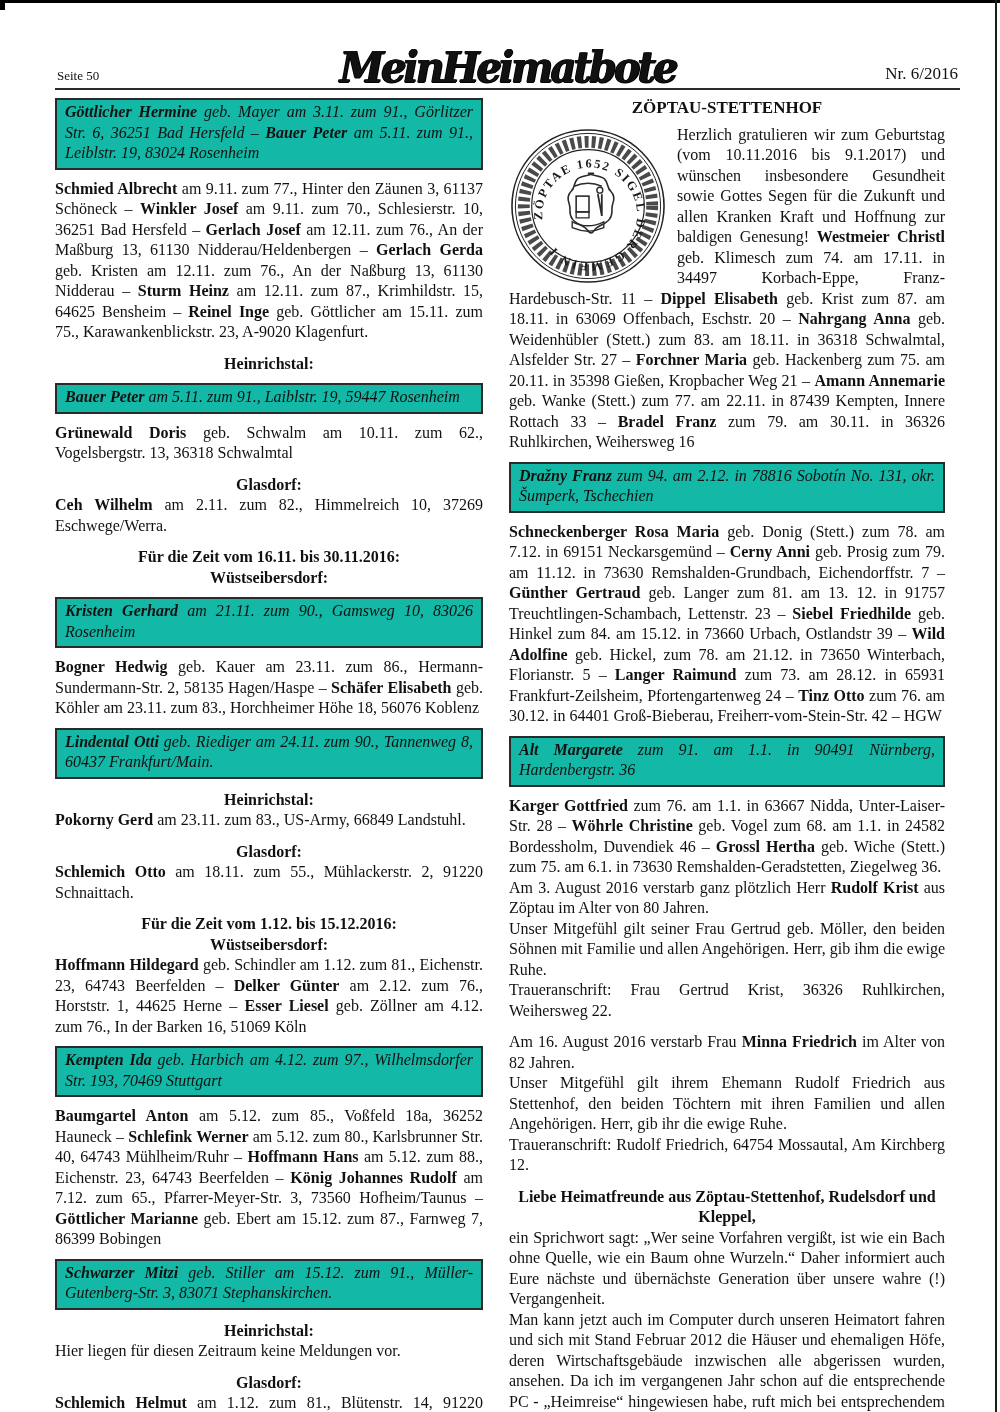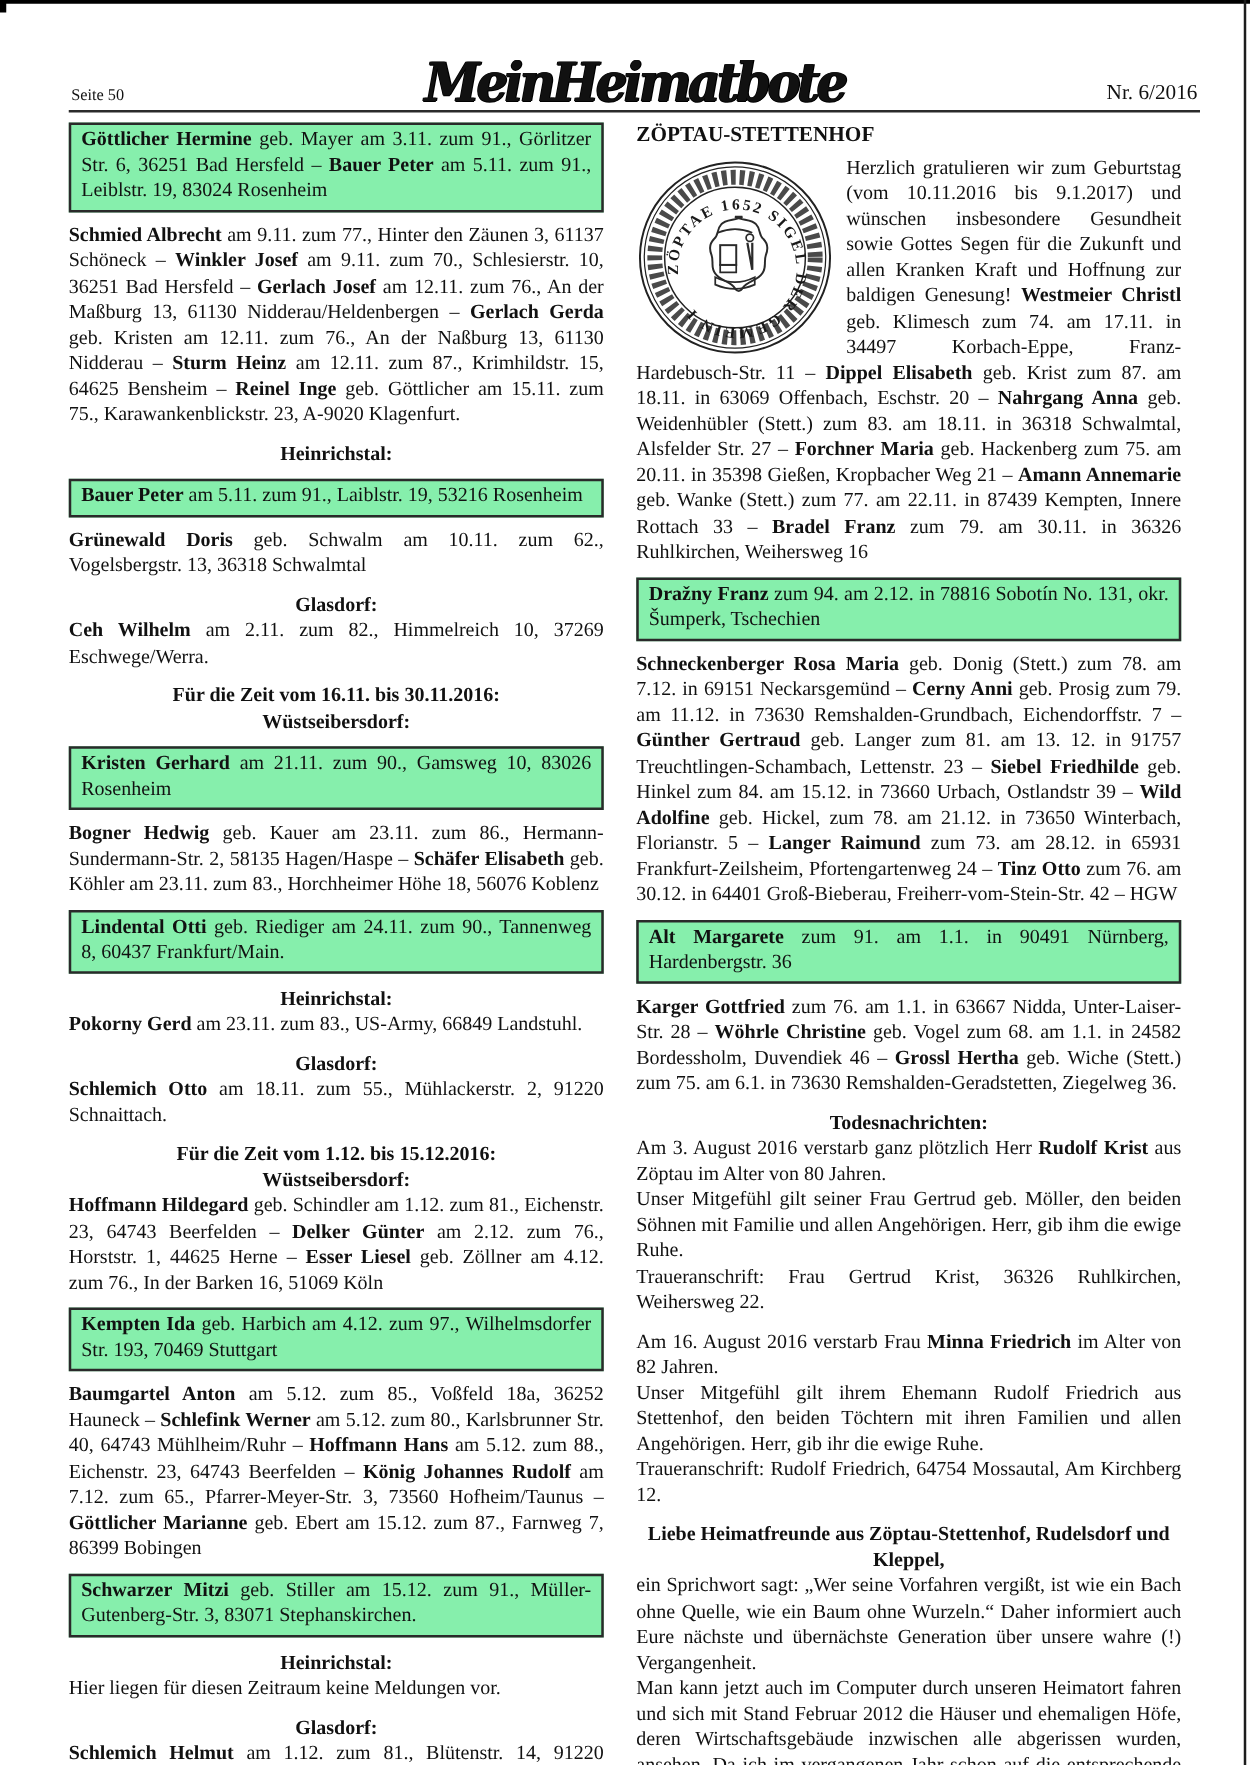--- a/index.html
+++ b/index.html
@@ -24,27 +24,27 @@
   }
   .rule{position:absolute;top:88px;left:55px;width:905px;height:0;border-top:2px solid #2b2b2b;}
   .columns{position:absolute;top:98px;left:55px;width:890px;display:flex;gap:26px;align-items:flex-start;}
   .col{font-size:16px;line-height:20.5px;}
   .col.left{width:428px;}
   .col.right{width:436px;}
   .para{margin:0;text-align:justify;}
   .h{margin:11px 0 0 0;font-weight:bold;text-align:center;}
   .mt{margin-top:11px;}
   .box{
-    border:2px solid #2a2a2a;background:#86efac;
-    padding:2px 8px 4px 8px;margin:9px 0;text-align:justify;
+    border:2px solid #2a2a2a;background:#14b8a6;
+    padding:2px 8px 4px 8px;margin:9px 0;text-align:justify;font-style:italic;
   }
   .box.first{margin-top:0;}
   b{font-weight:bold;}
   .sealwrap{float:left;width:158px;height:158px;margin:2px 10px 4px 0;}
-  .seal-heading{margin:0 0 6px 0;font-weight:bold;font-size:17px;text-align:left;}
+  .seal-heading{margin:0 0 6px 0;font-weight:bold;font-size:17px;text-align:center;}
 </style>
 </head>
 <body>
 
 <div class="scan-top"></div>
 <div class="scan-nub"></div>
 <div class="scan-right"></div>
 
 <div class="header">
   <span class="page-num">Seite 50</span>
@@ -52,21 +52,21 @@
   <span class="issue-num">Nr. 6/2016</span>
 </div>
 <div class="rule"></div>
 
 <div class="columns">
 
   <div class="col left">
     <div class="box first"><b>Göttlicher Hermine</b><span> geb. Mayer am 3.11. zum 91., Görlitzer Str. 6, 36251 Bad Hersfeld – </span><b>Bauer Peter</b><span> am 5.11. zum 91., Leiblstr. 19, 83024 Rosenheim</span></div>
     <p class="para"><b>Schmied Albrecht</b><span> am 9.11. zum 77., Hinter den Zäunen 3, 61137 Schöneck – </span><b>Winkler Josef</b><span> am 9.11. zum 70., Schlesierstr. 10, 36251 Bad Hersfeld – </span><b>Gerlach Josef</b><span> am 12.11. zum 76., An der Maßburg 13, 61130 Nidderau/Heldenbergen – </span><b>Gerlach Gerda</b><span> geb. Kristen am 12.11. zum 76., An der Naßburg 13, 61130 Nidderau – </span><b>Sturm Heinz</b><span> am 12.11. zum 87., Krimhildstr. 15, 64625 Bensheim – </span><b>Reinel Inge</b><span> geb. Göttlicher am 15.11. zum 75., Karawankenblickstr. 23, A-9020 Klagenfurt.</span></p>
     <p class="h"><b>Heinrichstal:</b></p>
-    <div class="box"><b>Bauer Peter</b><span> am 5.11. zum 91., Laiblstr. 19, 53216 Rosenheim</span></div>
+    <div class="box"><b>Bauer Peter</b><span> am 5.11. zum 91., Laiblstr. 19, 59447 Rosenheim</span></div>
     <p class="para"><b>Grünewald Doris</b><span> geb. Schwalm am 10.11. zum 62., Vogelsbergstr. 13, 36318 Schwalmtal</span></p>
     <p class="h"><b>Glasdorf:</b></p>
     <p class="para"><b>Ceh Wilhelm</b><span> am 2.11. zum 82., Himmelreich 10, 37269 Eschwege/Werra.</span></p>
     <p class="h"><b>Für die Zeit vom 16.11. bis 30.11.2016:</b><br><b>Wüstseibersdorf:</b></p>
     <div class="box"><b>Kristen Gerhard</b><span> am 21.11. zum 90., Gamsweg 10, 83026 Rosenheim</span></div>
     <p class="para"><b>Bogner Hedwig</b><span> geb. Kauer am 23.11. zum 86., Hermann-Sundermann-Str. 2, 58135 Hagen/Haspe – </span><b>Schäfer Elisabeth</b><span> geb. Köhler am 23.11. zum 83., Horchheimer Höhe 18, 56076 Koblenz</span></p>
     <div class="box"><b>Lindental Otti</b><span> geb. Riediger am 24.11. zum 90., Tannenweg 8, 60437 Frankfurt/Main.</span></div>
     <p class="h"><b>Heinrichstal:</b></p>
     <p class="para"><b>Pokorny Gerd</b><span> am 23.11. zum 83., US-Army, 66849 Landstuhl.</span></p>
     <p class="h"><b>Glasdorf:</b></p>
@@ -104,21 +104,20 @@
           <circle cx="92" cy="64" r="3" fill="none" stroke="#2a2a2a" stroke-width="1.4"></circle>
           <path d="M64,96 q16,8 32,0 l0,6 q-16,7 -32,0 z" fill="none" stroke="#2a2a2a" stroke-width="1.4"></path>
         </svg>
       </div>
       <p class="para"><span>Herzlich gratulieren wir zum Geburtstag (vom 10.11.2016 bis 9.1.2017) und wünschen insbesondere Gesundheit sowie Gottes Segen für die Zukunft und allen Kranken Kraft und Hoffnung zur baldigen Genesung! </span><b>Westmeier Christl</b><span> geb. Klimesch zum 74. am 17.11. in 34497 Korbach-Eppe, Franz-Hardebusch-Str. 11 – </span><b>Dippel Elisabeth</b><span> geb. Krist zum 87. am 18.11. in 63069 Offenbach, Eschstr. 20 – </span><b>Nahrgang Anna</b><span> geb. Weidenhübler (Stett.) zum 83. am 18.11. in 36318 Schwalmtal, Alsfelder Str. 27 – </span><b>Forchner Maria</b><span> geb. Hackenberg zum 75. am 20.11. in 35398 Gießen, Kropbacher Weg 21 – </span><b>Amann Annemarie</b><span> geb. Wanke (Stett.) zum 77. am 22.11. in 87439 Kempten, Innere Rottach 33 – </span><b>Bradel Franz</b><span> zum 79. am 30.11. in 36326 Ruhlkirchen, Weihersweg 16</span></p>
     </div>
     <div class="box"><b>Dražny Franz</b><span> zum 94. am 2.12. in 78816 Sobotín No. 131, okr. Šumperk, Tschechien</span></div>
     <p class="para"><b>Schneckenberger Rosa Maria</b><span> geb. Donig (Stett.) zum 78. am 7.12. in 69151 Neckarsgemünd – </span><b>Cerny Anni</b><span> geb. Prosig zum 79. am 11.12. in 73630 Remshalden-Grundbach, Eichendorffstr. 7 – </span><b>Günther Gertraud</b><span> geb. Langer zum 81. am 13. 12. in 91757 Treuchtlingen-Schambach, Lettenstr. 23 – </span><b>Siebel Friedhilde</b><span> geb. Hinkel zum 84. am 15.12. in 73660 Urbach, Ostlandstr 39 – </span><b>Wild Adolfine</b><span> geb. Hickel, zum 78. am 21.12. in 73650 Winterbach, Florianstr. 5 – </span><b>Langer Raimund</b><span> zum 73. am 28.12. in 65931 Frankfurt-Zeilsheim, Pfortengartenweg 24 – </span><b>Tinz Otto</b><span> zum 76. am 30.12. in 64401 Groß-Bieberau, Freiherr-vom-Stein-Str. 42 – HGW</span></p>
     <div class="box"><b>Alt Margarete</b><span> zum 91. am 1.1. in 90491 Nürnberg, Hardenbergstr. 36</span></div>
     <p class="para"><b>Karger Gottfried</b><span> zum 76. am 1.1. in 63667 Nidda, Unter-Laiser-Str. 28 – </span><b>Wöhrle Christine</b><span> geb. Vogel zum 68. am 1.1. in 24582 Bordessholm, Duvendiek 46 – </span><b>Grossl Hertha</b><span> geb. Wiche (Stett.) zum 75. am 6.1. in 73630 Remshalden-Geradstetten, Ziegelweg 36.</span></p>
-    <p class="h"><b>Todesnachrichten:</b></p>
     <p class="para"><span>Am 3. August 2016 verstarb ganz plötzlich Herr </span><b>Rudolf Krist</b><span> aus Zöptau im Alter von 80 Jahren.</span></p>
     <p class="para"><span>Unser Mitgefühl gilt seiner Frau Gertrud geb. Möller, den beiden Söhnen mit Familie und allen Angehörigen. Herr, gib ihm die ewige Ruhe.</span></p>
     <p class="para"><span>Traueranschrift: Frau Gertrud Krist, 36326 Ruhlkirchen, Weihersweg 22.</span></p>
     <p class="para mt"><span>Am 16. August 2016 verstarb Frau </span><b>Minna Friedrich</b><span> im Alter von 82 Jahren.</span></p>
     <p class="para"><span>Unser Mitgefühl gilt ihrem Ehemann Rudolf Friedrich aus Stettenhof, den beiden Töchtern mit ihren Familien und allen Angehörigen. Herr, gib ihr die ewige Ruhe.</span></p>
     <p class="para"><span>Traueranschrift: Rudolf Friedrich, 64754 Mossautal, Am Kirchberg 12.</span></p>
     <p class="h"><b>Liebe Heimatfreunde aus Zöptau-Stettenhof, Rudelsdorf und Kleppel,</b></p>
     <p class="para"><span>ein Sprichwort sagt: „Wer seine Vorfahren vergißt, ist wie ein Bach ohne Quelle, wie ein Baum ohne Wurzeln.“ Daher informiert auch Eure nächste und übernächste Generation über unsere wahre (!) Vergangenheit.</span></p>
     <p class="para"><span>Man kann jetzt auch im Computer durch unseren Heimatort fahren und sich mit Stand Februar 2012 die Häuser und ehemaligen Höfe, deren Wirtschaftsgebäude inzwischen alle abgerissen wurden, ansehen. Da ich im vergangenen Jahr schon auf die entsprechende PC - „Heimreise“ hingewiesen habe, ruft mich bei entsprechendem Interesse einfach an und ich erkläre es gern Euch, Euren Kindern, Enkeln oder Freunden. Allerdings müßt Ihr Euch dafür auch die notwendige Zeit nehmen! Der Dezember bietet sich dafür besonders gut an.</span></p>
 

